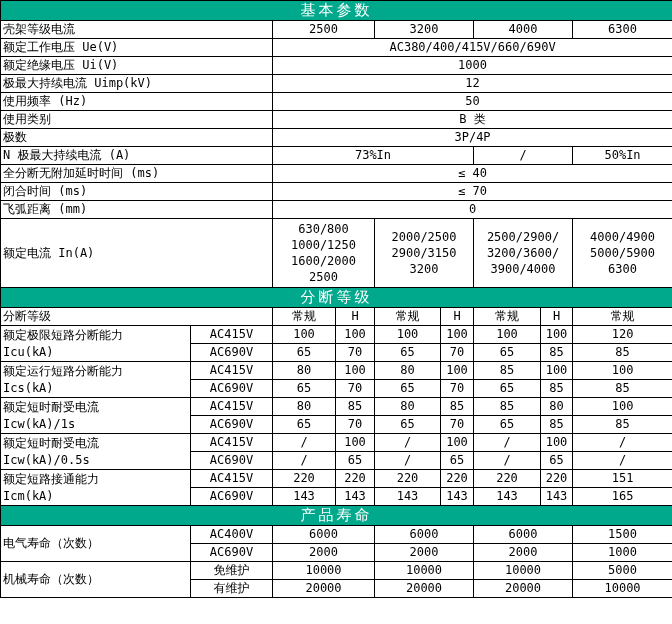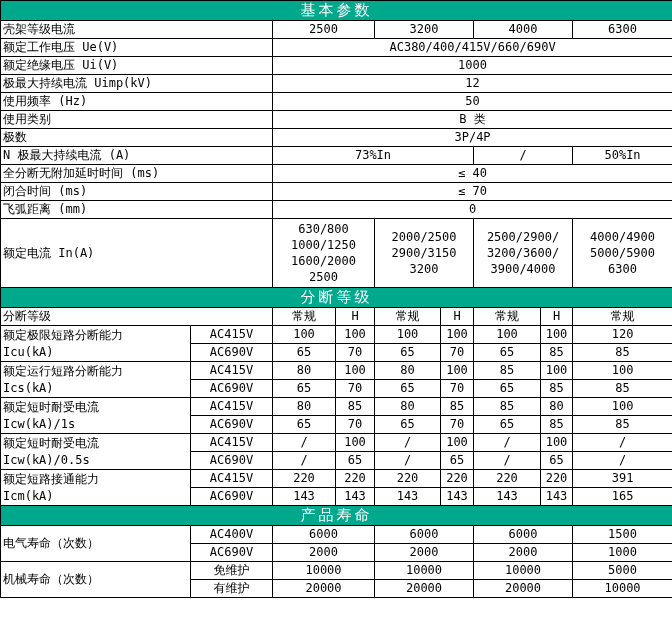--- a/index.html
+++ b/index.html
@@ -254,21 +254,21 @@
       <div>额定短路接通能力</div>
       <div>Icm(kA)</div>
     </td>
     <td>AC415V</td>
     <td>220</td>
     <td>220</td>
     <td>220</td>
     <td>220</td>
     <td>220</td>
     <td>220</td>
-    <td>391</td>
+    <td>151</td>
   </tr>
   <tr>
     <td>AC690V</td>
     <td>143</td>
     <td>143</td>
     <td>143</td>
     <td>143</td>
     <td>143</td>
     <td>143</td>
     <td>165</td>

